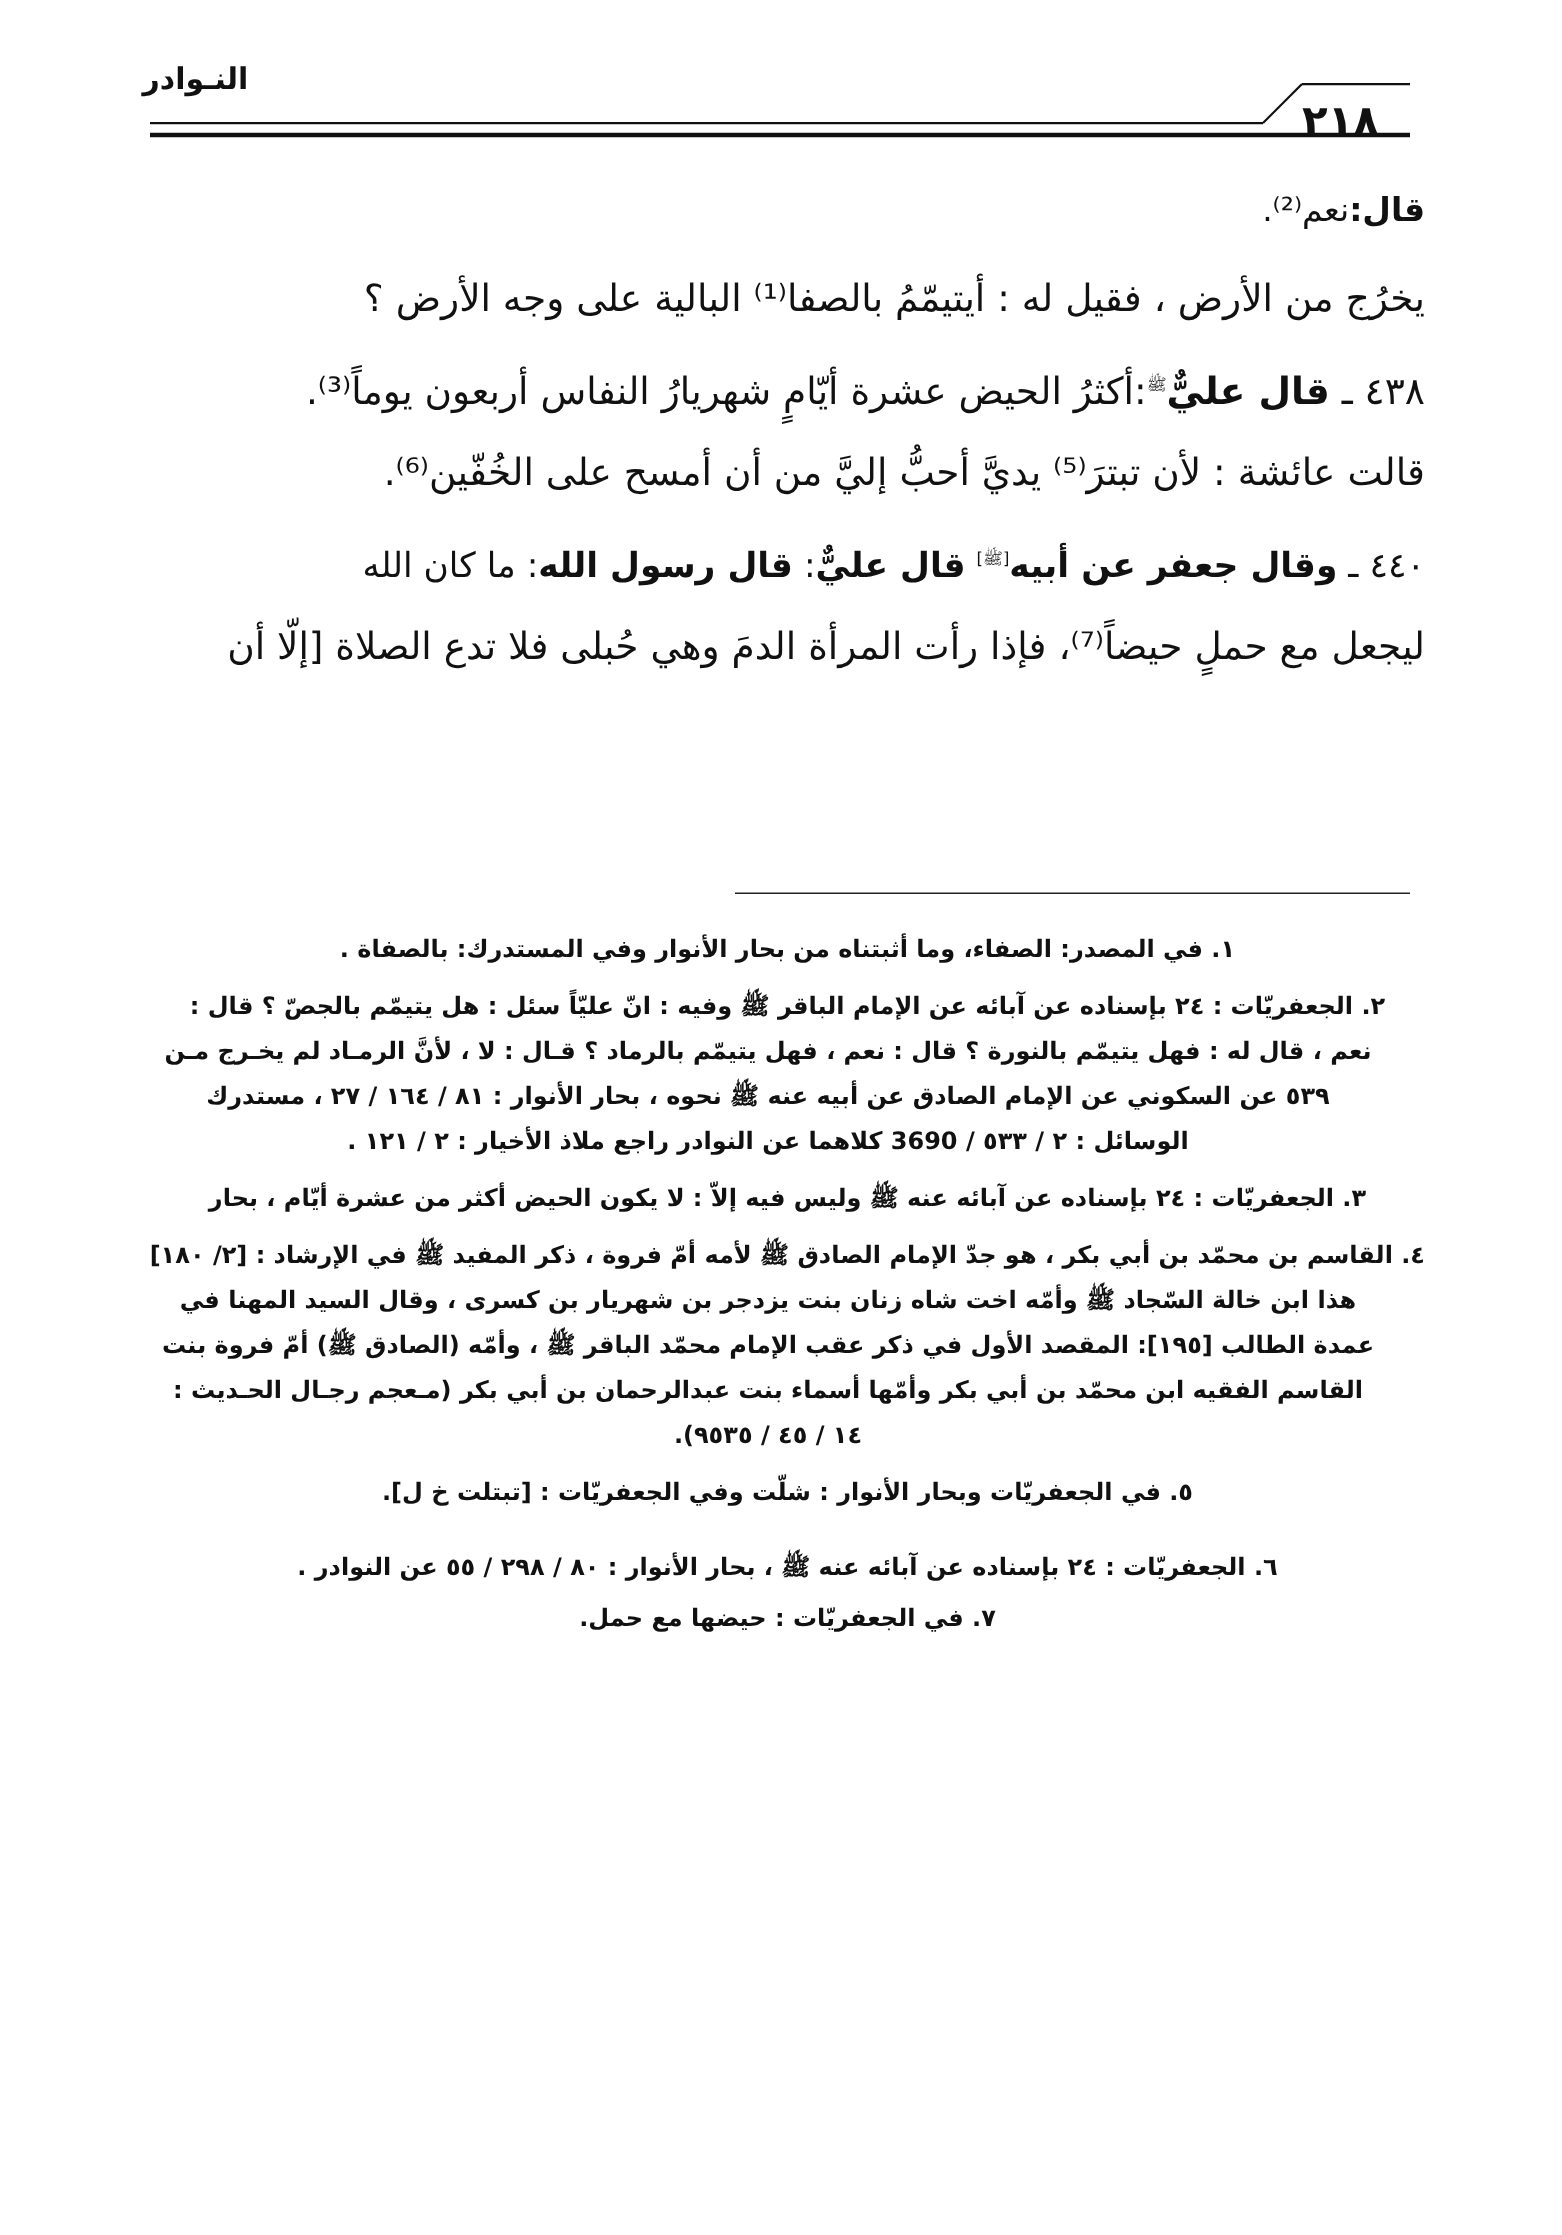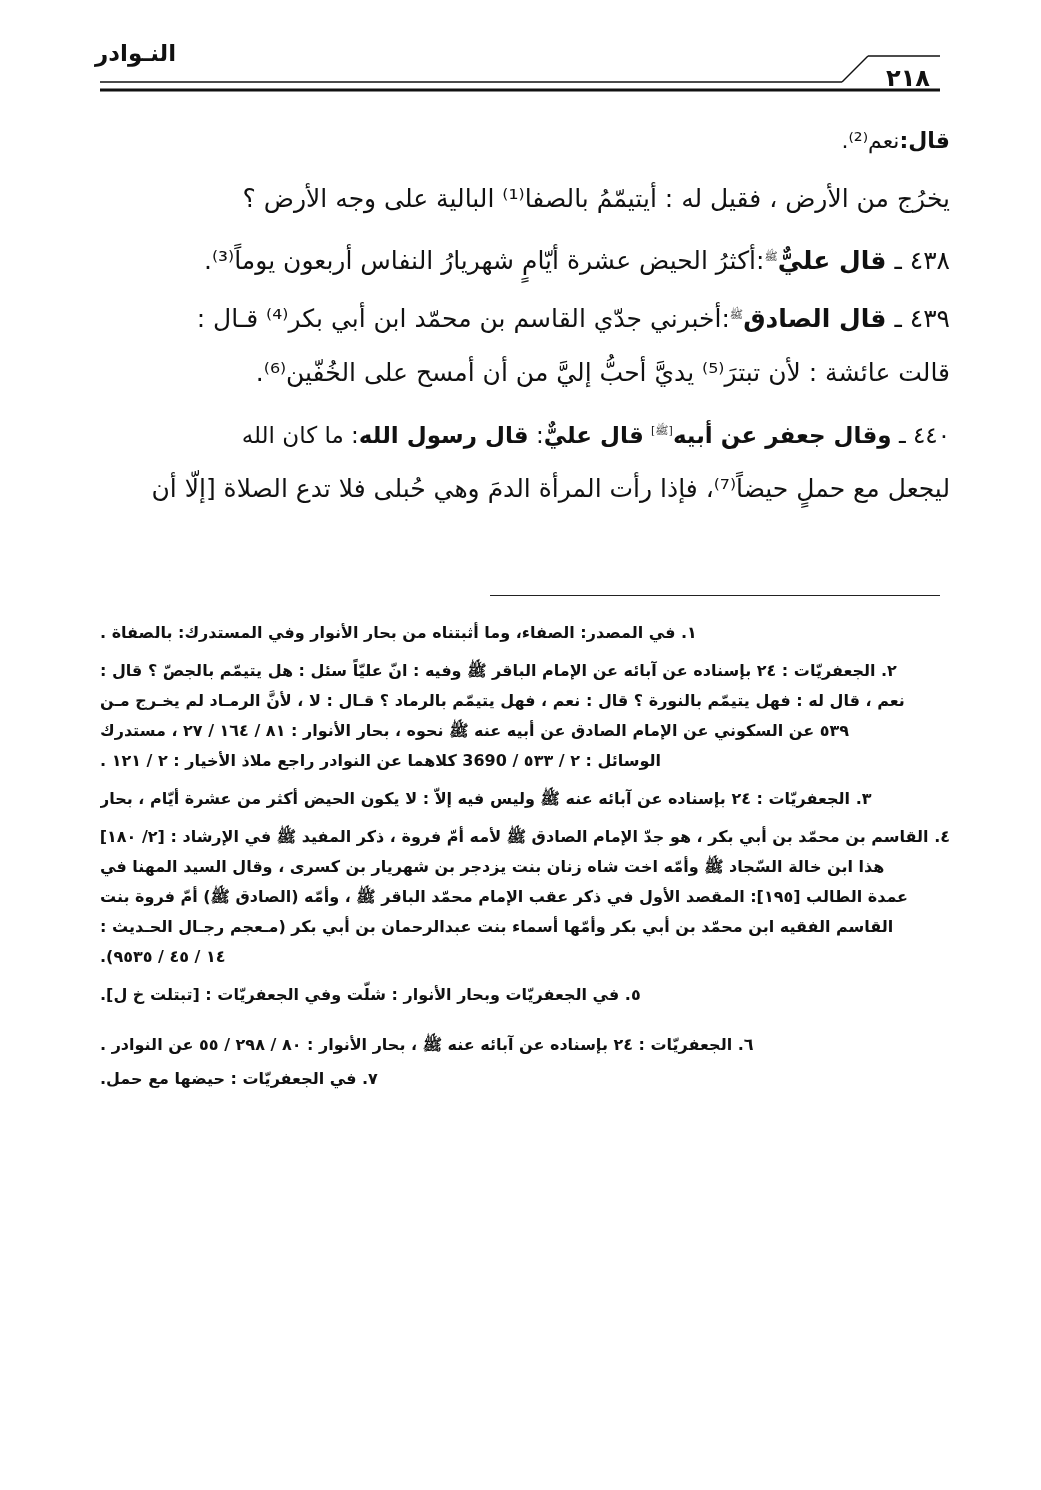--- a/index.html
+++ b/index.html
@@ -1,43 +1,43 @@
 <!DOCTYPE html>
 <html><head>
 <meta charset="utf-8">
 <style>
   html, body { margin: 0; padding: 0; background: #ffffff; }
   body { width: 1041px; height: 1490px; position: relative; overflow: hidden;
          font-family: "DejaVu Sans", sans-serif; color: #111; }
   .page { position: absolute; left: 0; top: 0; width: 1041px; height: 1490px; }
 
   
-  .hdr-title { position: absolute; right: 880px; top: 40px; font-size: 23px; font-weight: bold;
+  .hdr-title { position: absolute; right: 880px; top: 40px; font-size: 20px; font-weight: bold;
                direction: rtl; white-space: nowrap; font-family: "DejaVu Sans", sans-serif; }
   .hdr-title { left: 95px; right: auto; }
-  .hdr-num { position: absolute; left: 868px; top: 64px; width: 80px; text-align: center;
-             font-size: 24px; font-weight: bold; direction: rtl; }
+  .hdr-num { position: absolute; left: 868px; top: 64px; width: 80px; text-align: left;
+             font-size: 28px; font-weight: bold; direction: rtl; }
   .hdr-svg { position: absolute; left: 0; top: 0; }
 
   
   .body-text { position: absolute; left: 100px; width: 850px; direction: rtl; text-align: justify;
                font-family: "DejaVu Sans", sans-serif; font-size: 25px; line-height: 58px; }
   .line { white-space: nowrap; text-align: right; height: 58px; overflow: hidden; }
   .bold { font-weight: bold; }
   .sup { font-size: 11px; vertical-align: super; }
 
   
   .fn-rule { position: absolute; left: 490px; top: 595px; width: 450px; height: 0;
              border-top: 1.5px solid #222; }
 
   
   .fns { position: absolute; left: 100px; width: 850px; top: 618px; direction: rtl;
          font-family: "DejaVu Sans", sans-serif; font-size: 16px; line-height: 30px; font-weight: bold; }
   .fn { margin-bottom: 8px; }
-  .fn-line { white-space: nowrap; overflow: hidden; text-align: left; }
+  .fn-line { white-space: nowrap; overflow: hidden; text-align: center; }
   .fn-line.cont { padding-right: 26px; }
 </style>
 </head>
 <body>
 
 <div class="page">
 
   <svg class="hdr-svg" width="1041" height="100">
     <line x1="100" y1="82" x2="842" y2="82" stroke="#111" stroke-width="1.5"></line>
     <line x1="842" y1="82" x2="868" y2="56" stroke="#111" stroke-width="1.5"></line>
@@ -50,24 +50,20 @@
   <div class="body-text" style="top:112px;">
     <div class="line" style="font-size:22px;">
       <span class="bold">قال:</span><span>نعم⁽²⁾.</span>
     </div>
     <div class="line">
       <span>يخرُج من الأرض ، فقيل له : أيتيمّمُ بالصفا⁽¹⁾ البالية على وجه الأرض ؟</span>
     </div>
     <div class="line">
       <span>٤٣٨ ـ</span>
       <span class="bold">قال عليٌّ</span><span class="sup">ﷺ</span><span>:أكثرُ الحيض عشرة أيّامٍ شهريارُ النفاس أربعون يوماً⁽³⁾.</span>
-    </div>
-    <div class="line">
-      <span>٤٣٩ ـ</span>
-      <span class="bold">قال الصادق</span><span class="sup">ﷺ</span><span>:أخبرني جدّي القاسم بن محمّد ابن أبي بكر⁽⁴⁾ قـال :</span>
     </div>
     <div class="line">
       <span>قالت عائشة : لأن تبترَ⁽⁵⁾ يديَّ أحبُّ إليَّ من أن أمسح على الخُفّين⁽⁶⁾.</span>
     </div>
     <div class="line" style="font-size:23px;">
       <span>٤٤٠ ـ</span>
       <span class="bold">وقال جعفر عن أبيه</span><span class="sup">[ﷺ]</span>
       <span class="bold">قال عليٌّ</span><span>: </span><span class="bold">قال رسول الله</span><span>: ما كان الله</span>
     </div>
     <div class="line">

